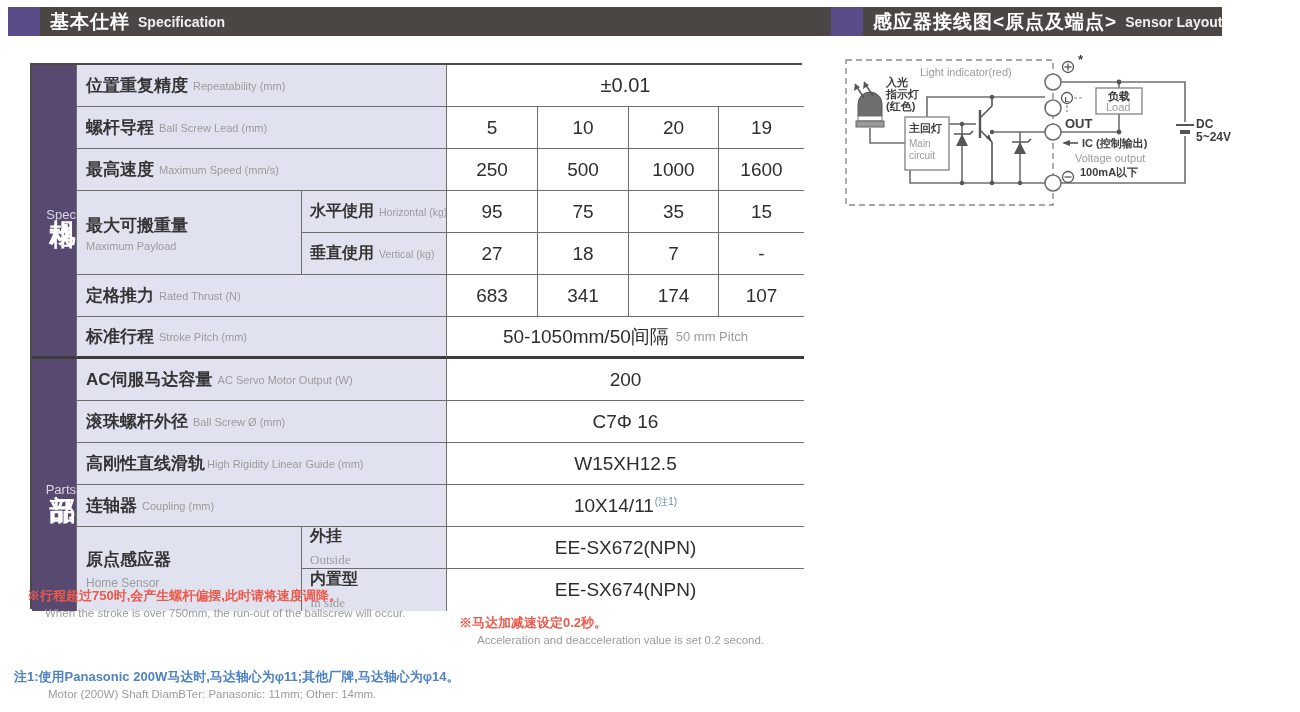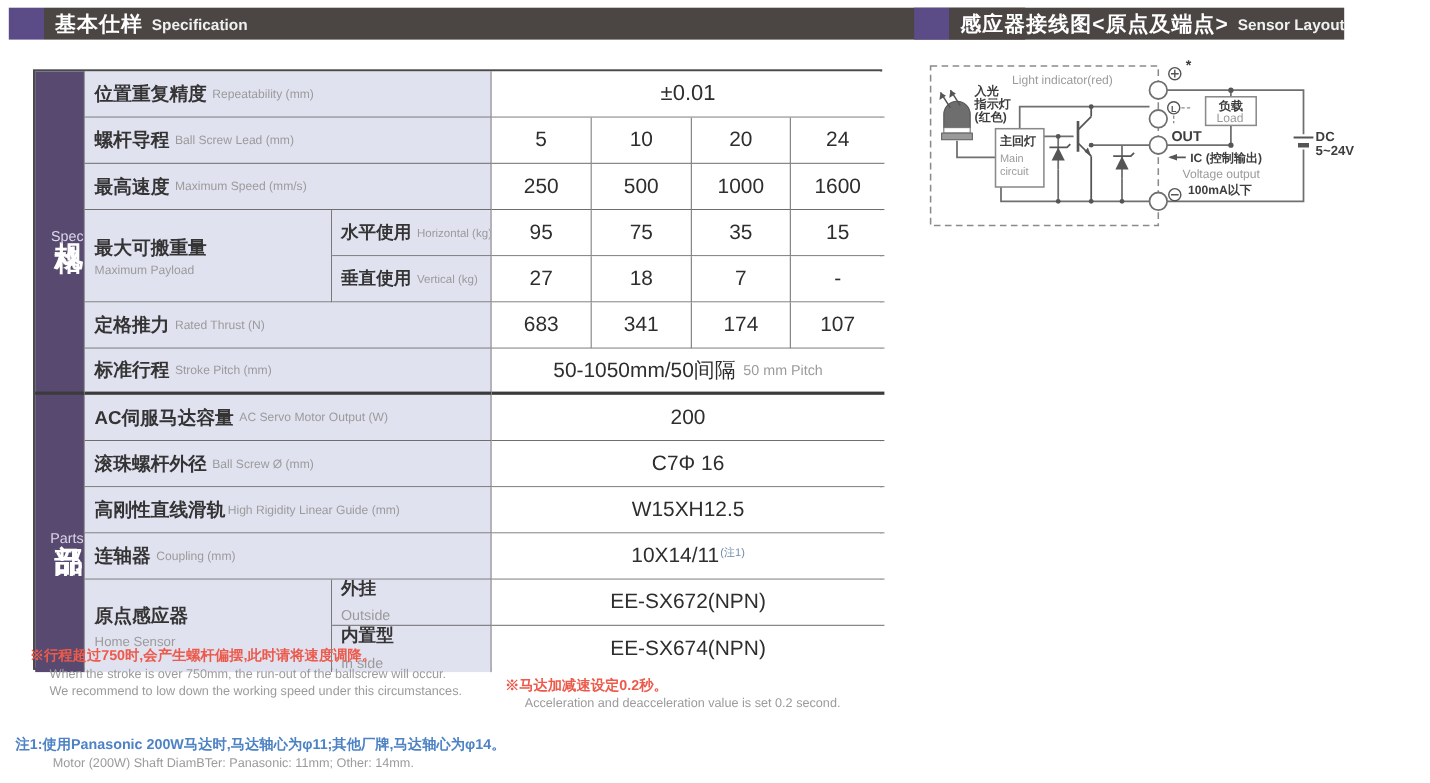--- a/index.html
+++ b/index.html
@@ -32,21 +32,21 @@
   .side{background:var(--sidebar-purple);display:flex;flex-direction:column;align-items:flex-end;justify-content:center;gap:2px;}
   .side-zh{writing-mode:vertical-rl;text-orientation:upright;color:#fff;font-size:26px;font-weight:700;line-height:1;letter-spacing:3px;}
   .side-en{color:#DCD6E8;font-size:13px;}
   .lbl{background:var(--label-bg);display:flex;align-items:center;gap:5px;padding-left:9px;white-space:nowrap;}
   .lbl-zh{font-size:17px;font-weight:700;color:var(--text-dark);}
   .lbl-en{font-size:11px;color:var(--text-gray);}
   .lbl-col{background:var(--label-bg);display:flex;flex-direction:column;justify-content:center;padding-left:9px;gap:3px;white-space:nowrap;}
   .sub{padding-left:8px;}
   .sub .lbl-zh{font-size:16px;}
   .sub .lbl-en{font-size:10.5px;}
-  .sub-col{gap:8px;}
+  .sub-col{gap:8px;font-family:Liberation Serif, serif;}
   .sub-col .lbl-zh{font-size:16px;line-height:1.05;}
   .sub-col .lbl-en{font-size:13px;line-height:1.05;}
   .val{background:#fff;display:flex;align-items:center;justify-content:center;
     font-size:19px;color:#2e2e2e;}
   .val-big{font-size:20px;font-weight:500;}
   .val-suffix{font-size:13px;color:var(--text-gray);margin-left:7px;}
   sup.note-ref{font-size:10px;color:var(--sup-blue);margin-left:1px;transform:translateY(-4px);}
 
   
   .note{position:absolute;white-space:nowrap;}
@@ -109,21 +109,21 @@
     </div>
     <div class="cell val val-big last-col" style="grid-area:1/4/2/8">±0.01</div>
 
     <div class="cell lbl" style="grid-area:2/2/3/4">
       <span class="lbl-zh">螺杆导程</span>
       <span class="lbl-en">Ball Screw Lead (mm)</span>
     </div>
     <div class="cell val" style="grid-area:2/4/3/5">5</div>
     <div class="cell val" style="grid-area:2/5/3/6">10</div>
     <div class="cell val" style="grid-area:2/6/3/7">20</div>
-    <div class="cell val last-col" style="grid-area:2/7/3/8">24</div>
+    <div class="cell val last-col" style="grid-area:2/7/3/8">19</div>
 
     <div class="cell lbl" style="grid-area:3/2/4/4">
       <span class="lbl-zh">最高速度</span>
       <span class="lbl-en">Maximum Speed (mm/s)</span>
     </div>
     <div class="cell val" style="grid-area:3/4/4/5">250</div>
     <div class="cell val" style="grid-area:3/5/4/6">500</div>
     <div class="cell val" style="grid-area:3/6/4/7">1000</div>
     <div class="cell val last-col" style="grid-area:3/7/4/8">1600</div>
 
@@ -205,21 +205,20 @@
     <div class="cell lbl-col sub-col last-row" style="grid-area:13/3/14/4;padding-left:8px">
       <span class="lbl-zh">内置型</span>
       <span class="lbl-en">In side</span>
     </div>
     <div class="cell val last-col last-row" style="grid-area:13/4/14/8">EE-SX674(NPN)</div>
   </div>
 
   <div class="note red n1">
     <div class="note-zh">※行程超过750时,会产生螺杆偏摆,此时请将速度调降。</div>
     <div class="note-en">When the stroke is over 750mm, the run-out of the ballscrew will occur.</div>
-    <div class="note-en">We recommend to low down the working speed under this circumstances.</div>
   </div>
   <div class="note red n2">
     <div class="note-zh">※马达加减速设定0.2秒。</div>
     <div class="note-en">Acceleration and deacceleration value is set 0.2 second.</div>
   </div>
   <div class="note blue n3">
     <div class="note-zh">注1:使用Panasonic 200W马达时,马达轴心为φ11;其他厂牌,马达轴心为φ14。</div>
     <div class="note-en" style="padding-left:34px">Motor (200W) Shaft DiamBTer: Panasonic: 11mm; Other: 14mm.</div>
   </div>
 

